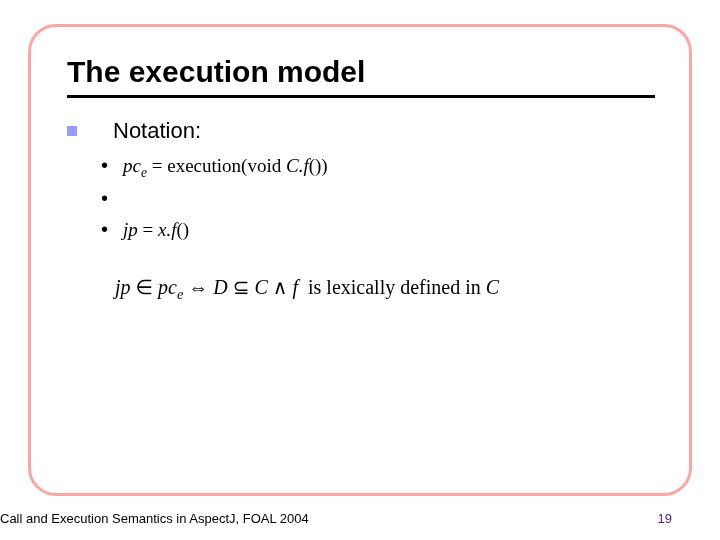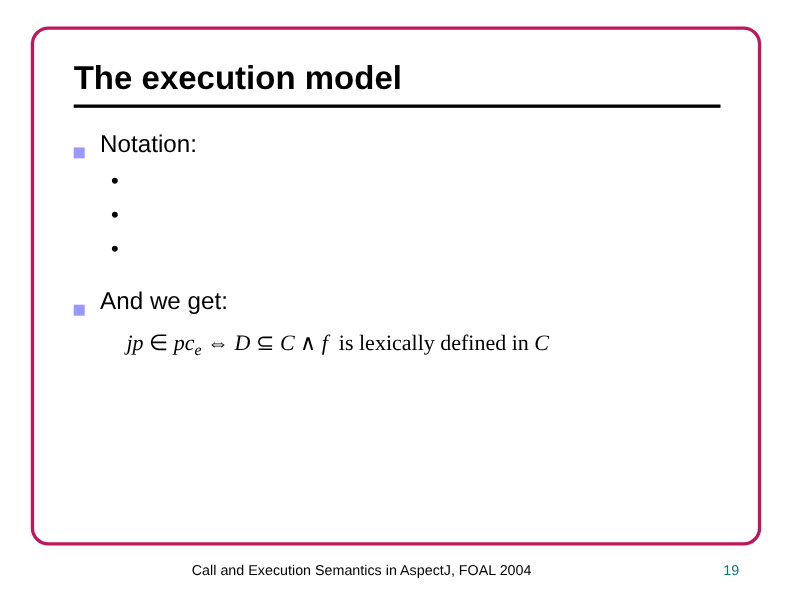--- a/index.html
+++ b/index.html
@@ -10,37 +10,38 @@
     font-family: Arial, Helvetica, sans-serif;
     position: relative;
     overflow: hidden;
   }
   .slide-frame {
     position: absolute;
     top: 24px;
     left: 28px;
     right: 28px;
     bottom: 44px;
-    border: 3px solid #be185d;
-    border-radius: 16px;
+    border: 3px solid #fca5a5;
+    border-radius: 28px;
     padding: 28px 34px 20px 36px;
   }
   .title {
     font-family: Verdana, Geneva, sans-serif;
     font-size: 30px;
     font-weight: 700;
     color: #000;
     border-bottom: 3px solid #000;
     padding-bottom: 6px;
     margin-bottom: 20px;
   }
   .bullet-row {
     display: flex;
-    align-items: flex-end;
+    align-items: flex-start;
     margin-bottom: 4px;
+    gap: 22px;
   }
   .square-bullet {
     width: 10px;
     height: 10px;
     background: #9999ff;
     margin-top: 8px;
     margin-right: 14px;
     flex-shrink: 0;
   }
   .bullet-text {
@@ -83,60 +84,57 @@
     position: absolute;
     bottom: 14px;
     left: 0;
     right: 0;
     display: flex;
     justify-content: space-between;
     padding: 0 48px 0 0;
   }
   .footer-center {
     flex: 1;
-    text-align: center;
     font-size: 13px;
     color: #000;
   }
   .footer-right {
     font-size: 13px;
-    color: #0f766e;
+    color: #4c1d95;
   }
   .spacer { height: 18px; }
 </style>
 </head>
 <body>
 
 <div class="slide-frame">
 
   <h1 class="title">The execution model</h1>
 
   <div class="bullet-row">
     <div class="square-bullet"></div>
     <div class="bullet-text">Notation:</div>
   </div>
 
   <div class="sub-list">
     <div class="sub-row">
       <div class="dot-bullet">•</div>
+      <div class="formula"><span class="it">pc</span><sub>e</sub> <span class="rm">=</span> <span class="rm">execution(void</span>&nbsp;<span>C</span>.<span>f</span><span class="rm">())</span></div>
     </div>
     <div class="sub-row">
       <div class="dot-bullet">•</div>
     </div>
     <div class="sub-row">
       <div class="dot-bullet">•</div>
+      <div class="formula"><span>jp</span> <span class="rm">=</span> <span>x</span>.<span>f</span><span class="rm">()</span></div>
     </div>
   </div>
 
   <div class="spacer"></div>
 
-  <div class="bullet-row">
-    <div class="square-bullet"></div>
-    <div class="bullet-text">And we get:</div>
-  </div>
 
   <div class="conclusion">
     <div class="formula" style="font-size:20px;">
       <span>jp</span> <span class="rm">∈</span> <span>pc</span><sub>e</sub> <span class="rm">⇔</span> <span>D</span> <span class="rm">⊆</span> <span>C</span> <span class="rm">∧</span> <span>f</span>&nbsp;&nbsp;<span class="rm">is lexically defined in</span>&nbsp;<span>C</span>
     </div>
   </div>
 
 </div>
 
 <div class="footer">

